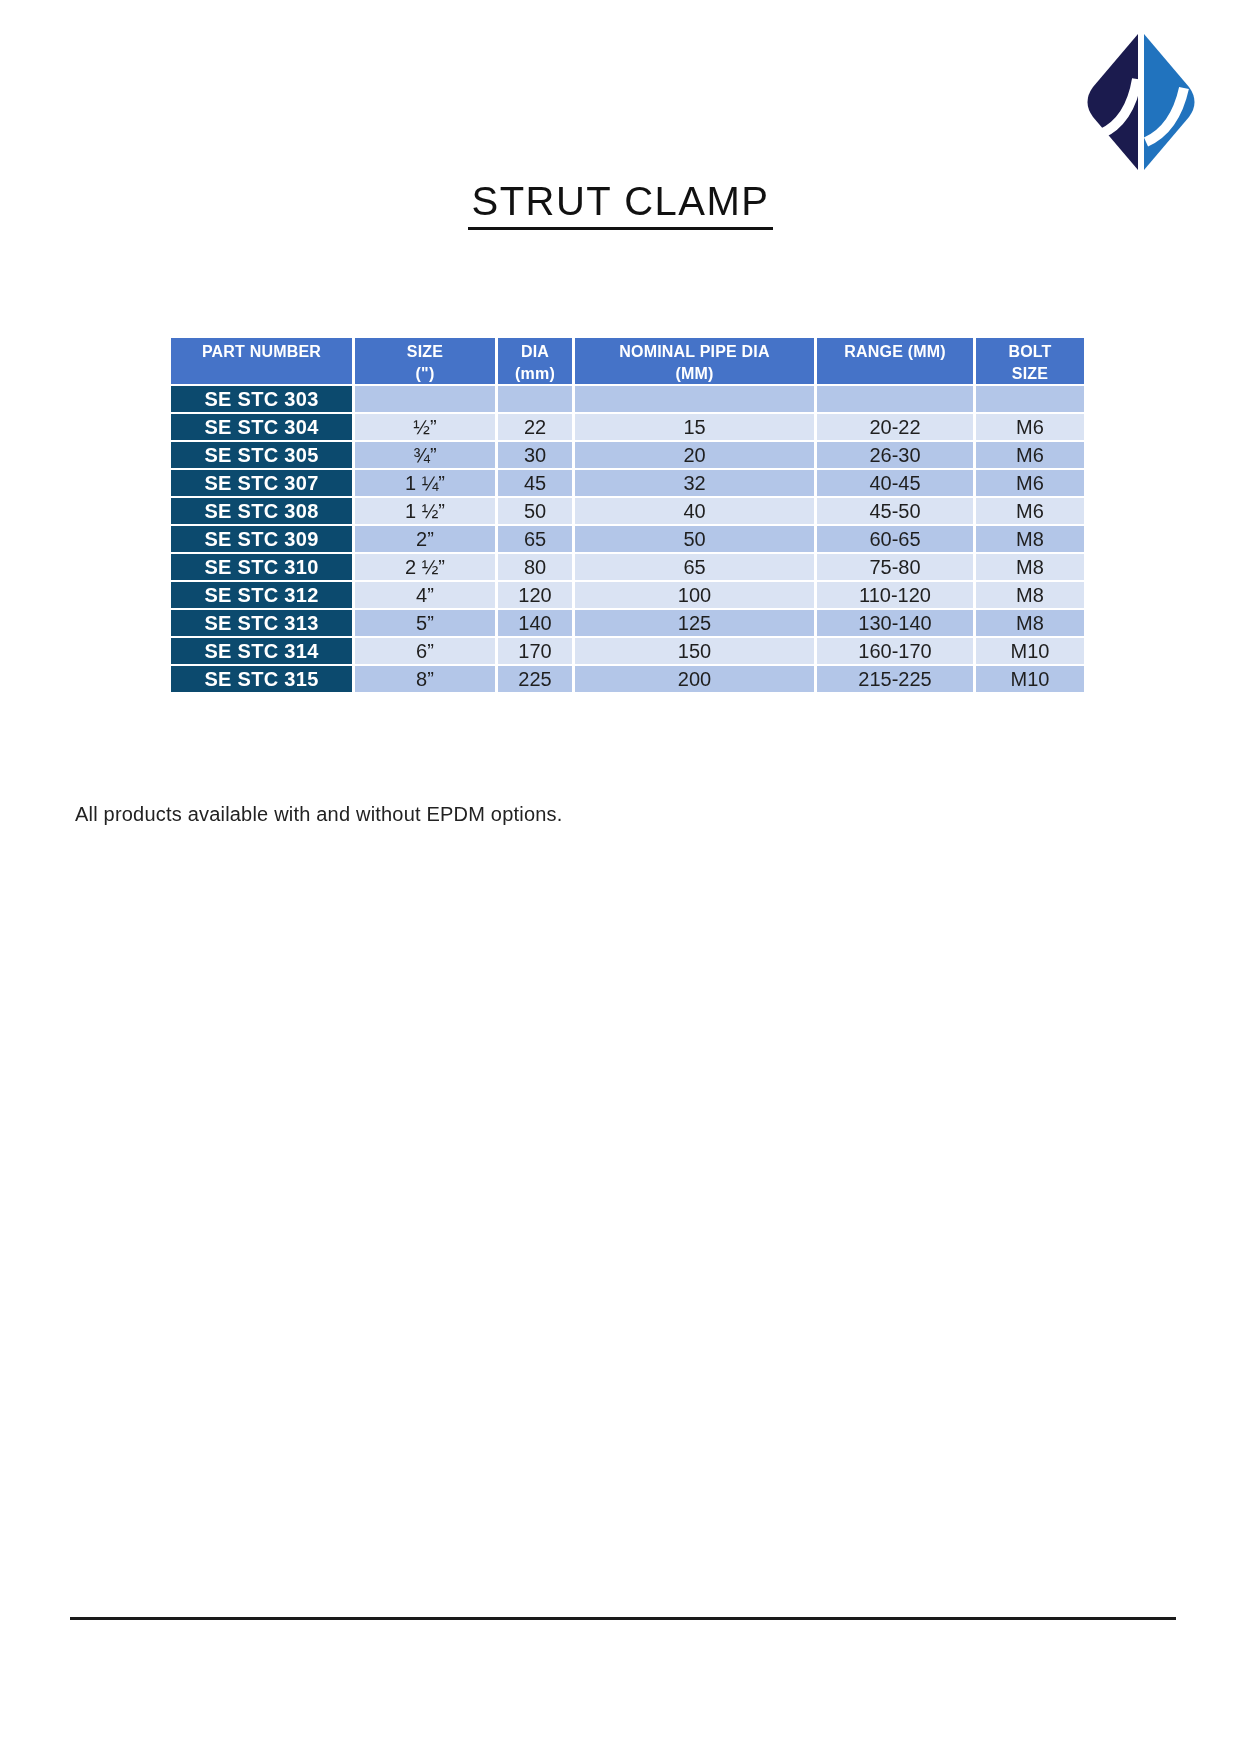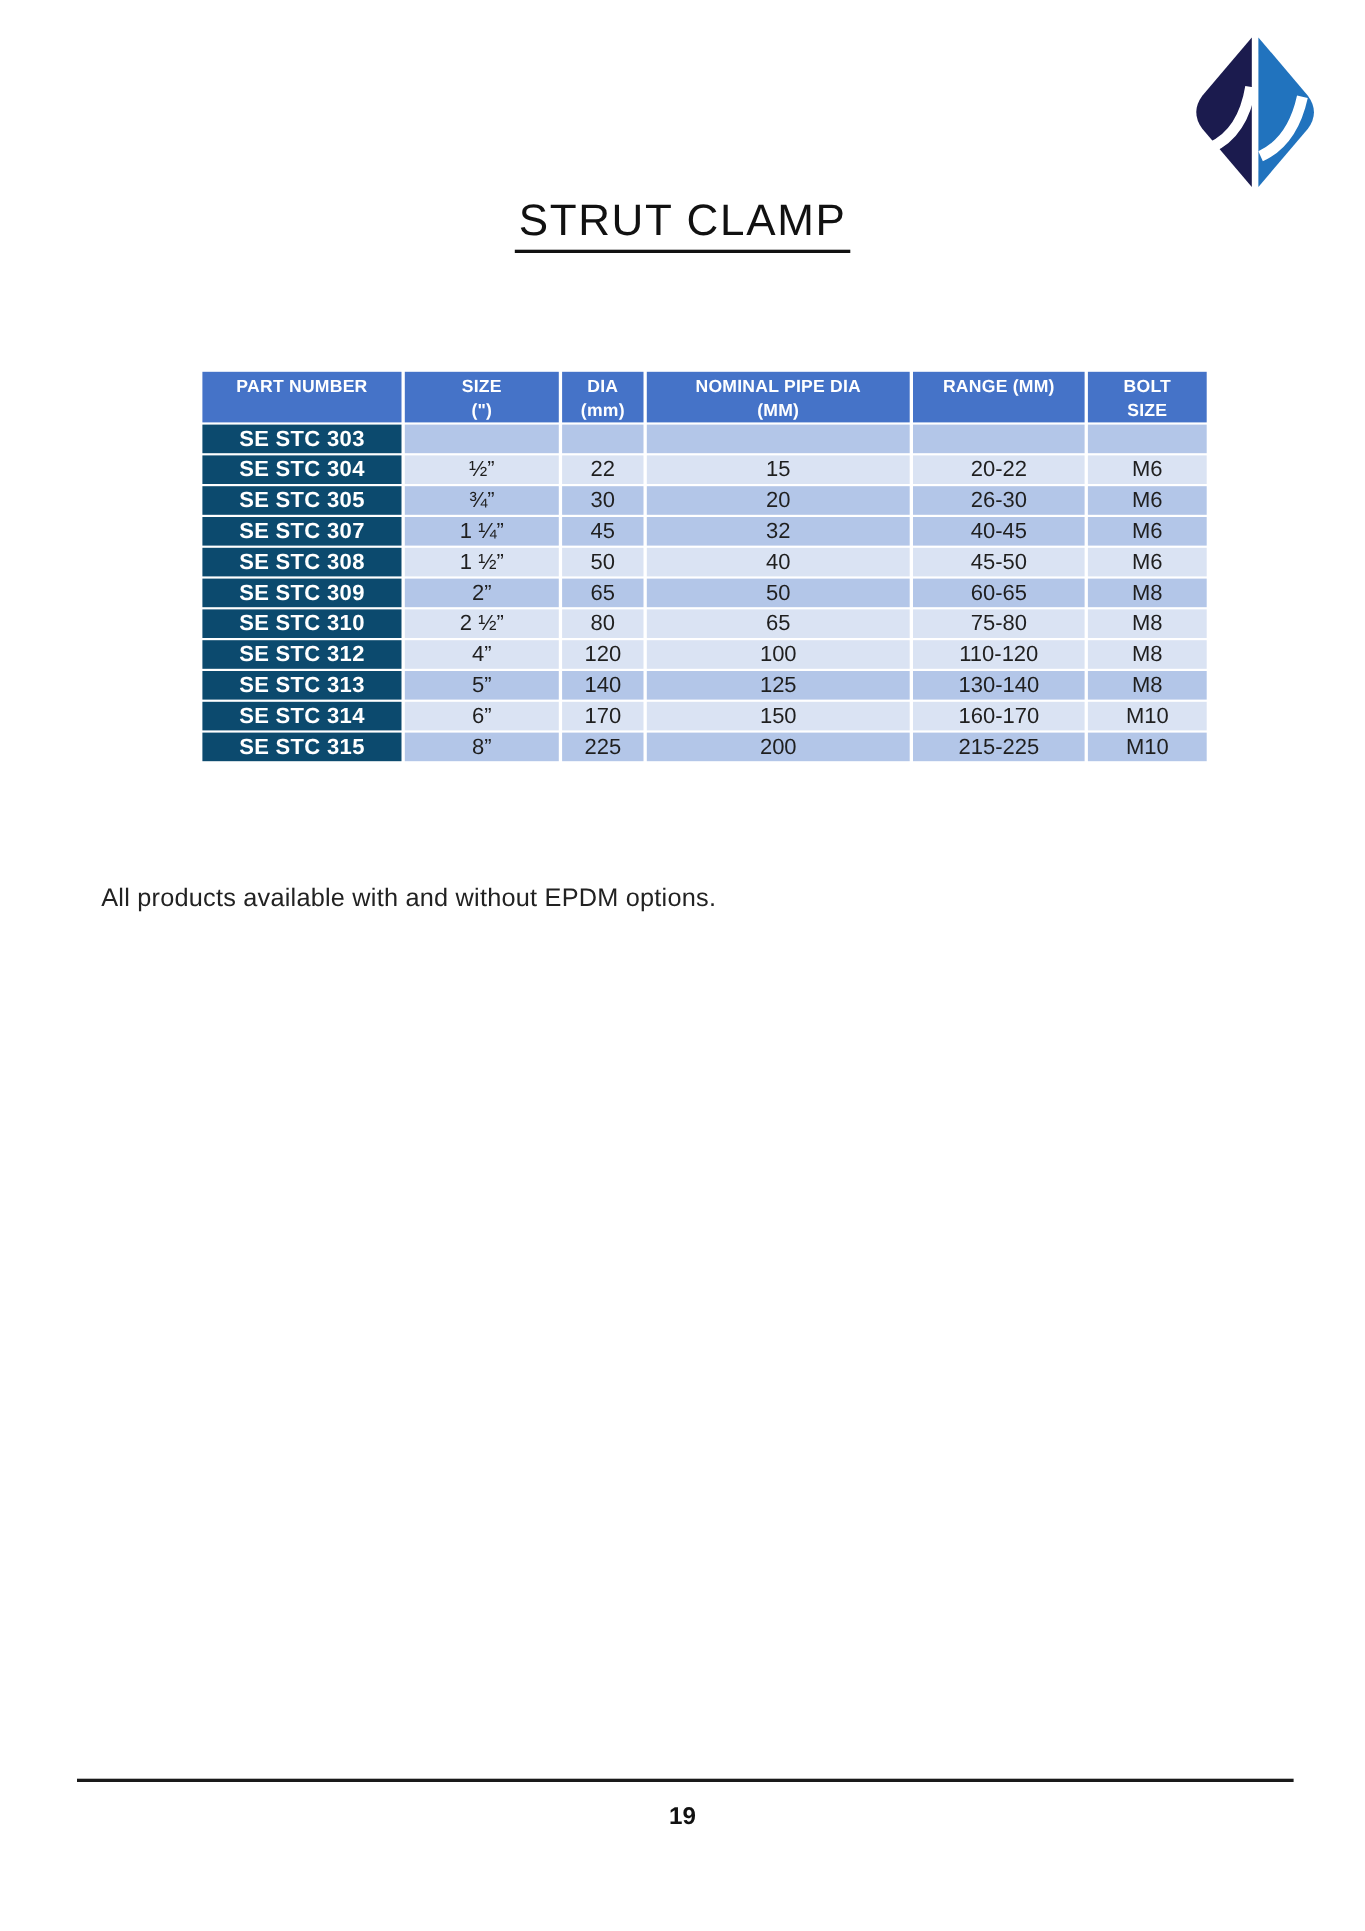--- a/index.html
+++ b/index.html
@@ -40,21 +40,21 @@
     color: #111111;
     border-bottom: 3px solid #111111;
     padding: 0 3px 4px 3px;
     line-height: 1.1;
   }
 
   
   .table-wrap {
     position: absolute;
     top: 320px;
-    left: 181px;
+    left: 168px;
     width: 916px;
   }
   table.product {
     width: 100%;
     table-layout: fixed;
     border-collapse: separate;
     border-spacing: 3px 2px;
   }
   table.product th {
     background: #4573c8;
@@ -85,22 +85,22 @@
     font-size: 20px;
     letter-spacing: 0.3px;
   }
   tr.medium td:not(.part) { background: #b3c6e8; }
   tr.light  td:not(.part) { background: #dae3f3; }
 
   
   .note {
     position: absolute;
     top: 787px;
-    left: 92px;
-    font-size: 23px;
+    left: 75px;
+    font-size: 20px;
     color: #222222;
     letter-spacing: 0.2px;
   }
 
   
   .footer-rule {
     position: absolute;
     top: 1601px;
     left: 70px;
     width: 1106px;
@@ -261,15 +261,14 @@
     <td>215-225</td>
     <td>M10</td>
   </tr>
 </tbody>
     </table>
   </div>
 
   <div class="note">All products available with and without EPDM options.</div>
 
   <div class="footer-rule"></div>
-  <div class="page-number">19</div>
 
 </div>
 
 </body></html>

